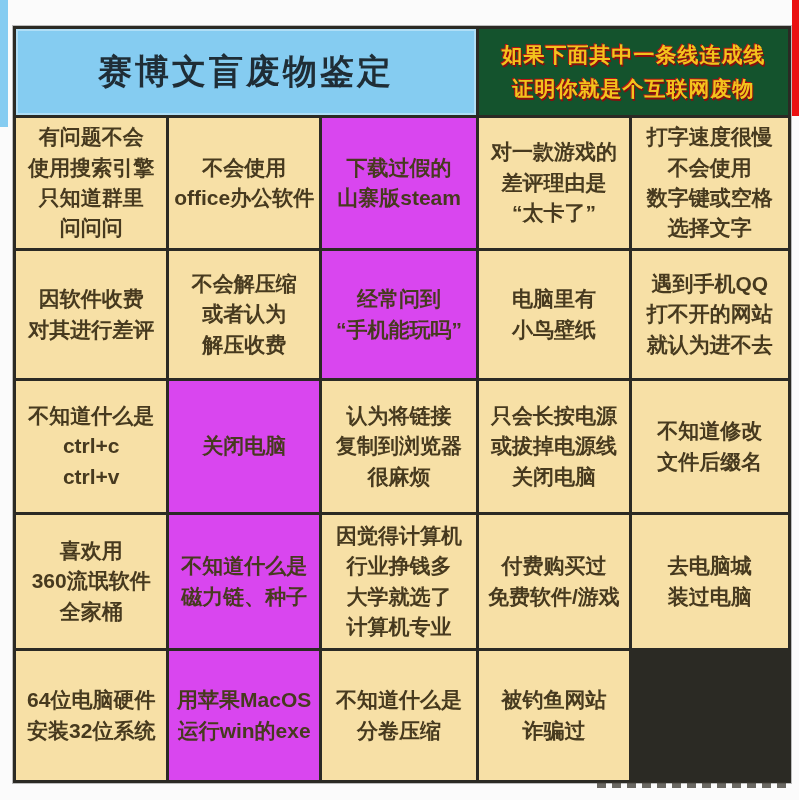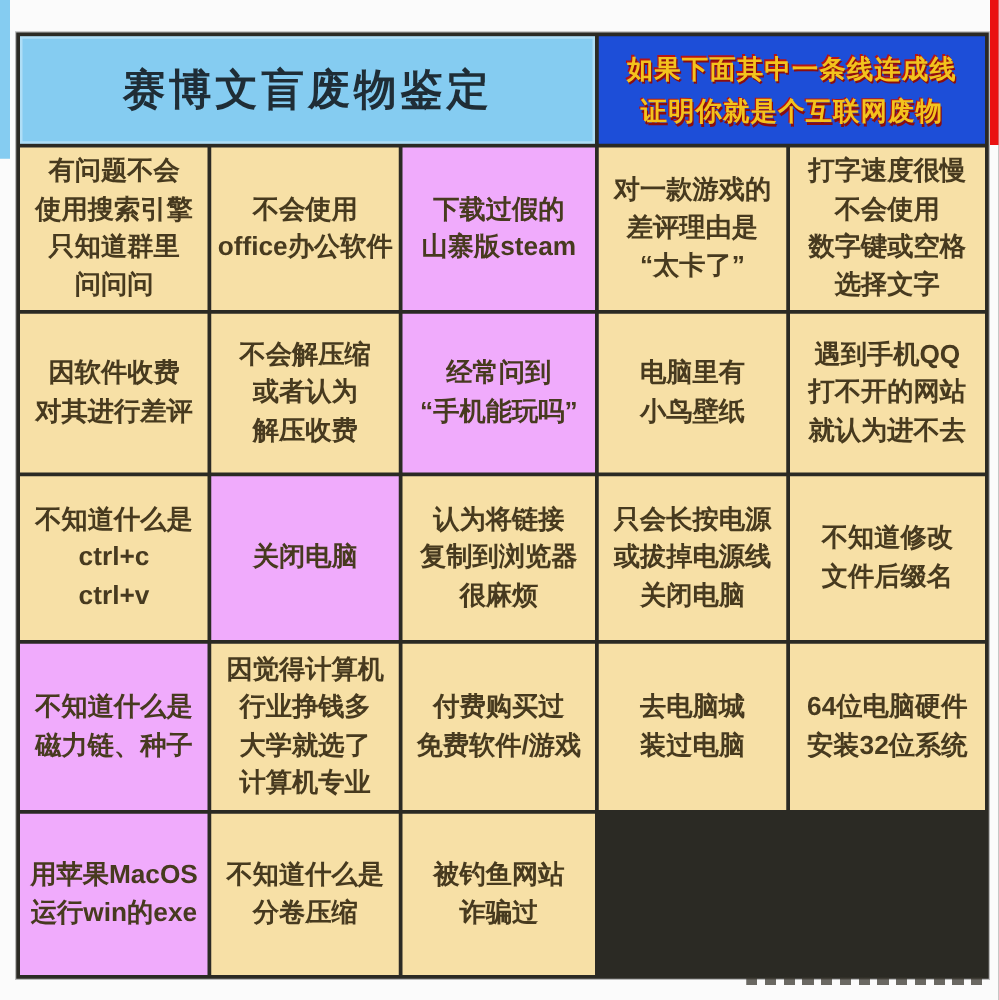--- a/index.html
+++ b/index.html
@@ -28,41 +28,41 @@
   .hd-title{
     grid-column:1 / span 3;
     background:#85ccf1;
     display:flex;align-items:center;justify-content:center;
     font-size:34px;font-weight:bold;color:#1f2d36;
     letter-spacing:3px;
     box-shadow:inset 0 0 0 2px rgba(255,255,255,.35);
   }
   .hd-rule{
     grid-column:4 / span 2;
-    background:#1d4ed8;
+    background:#14532d;
     display:flex;flex-direction:column;align-items:center;justify-content:center;
     gap:6px;
   }
   .hd-rule .rule-line{
     font-size:21px;font-weight:bold;color:#f3c31d;
     text-shadow:1px 2px 0 #8d0d0d, -1px -1px 0 #b81414;
     letter-spacing:1px;
     white-space:nowrap;
   }
   .cell{
     background:#f7e0a6;
     display:flex;align-items:center;justify-content:center;
     text-align:center;
     white-space:pre-line;
     font-size:21px;font-weight:bold;color:#473a1f;
     line-height:1.45;
     padding:4px 2px;
     box-sizing:border-box;
   }
-  .cell.lighter{background:#f0abfc;}
+  .cell.lighter{background:#d946ef;}
   
   .watermark-smudge{
     position:absolute;right:12px;bottom:12px;width:190px;height:6px;
     background:repeating-linear-gradient(90deg,#3a372f 0 9px,transparent 9px 15px);
     opacity:.75;filter:blur(.6px);
   }
 </style>
 </head>
 <body>
 
@@ -113,20 +113,23 @@
   <div class="cell lighter">关闭电脑</div>
   <div class="cell">认为将链接
 复制到浏览器
 很麻烦</div>
   <div class="cell">只会长按电源
 或拔掉电源线
 关闭电脑</div>
 
   <div class="cell">不知道修改
 文件后缀名</div>
+  <div class="cell">喜欢用
+360流氓软件
+全家桶</div>
   <div class="cell lighter">不知道什么是
 磁力链、种子</div>
   <div class="cell">因觉得计算机
 行业挣钱多
 大学就选了
 计算机专业</div>
   <div class="cell">付费购买过
 免费软件/游戏</div>
 
   <div class="cell">去电脑城

